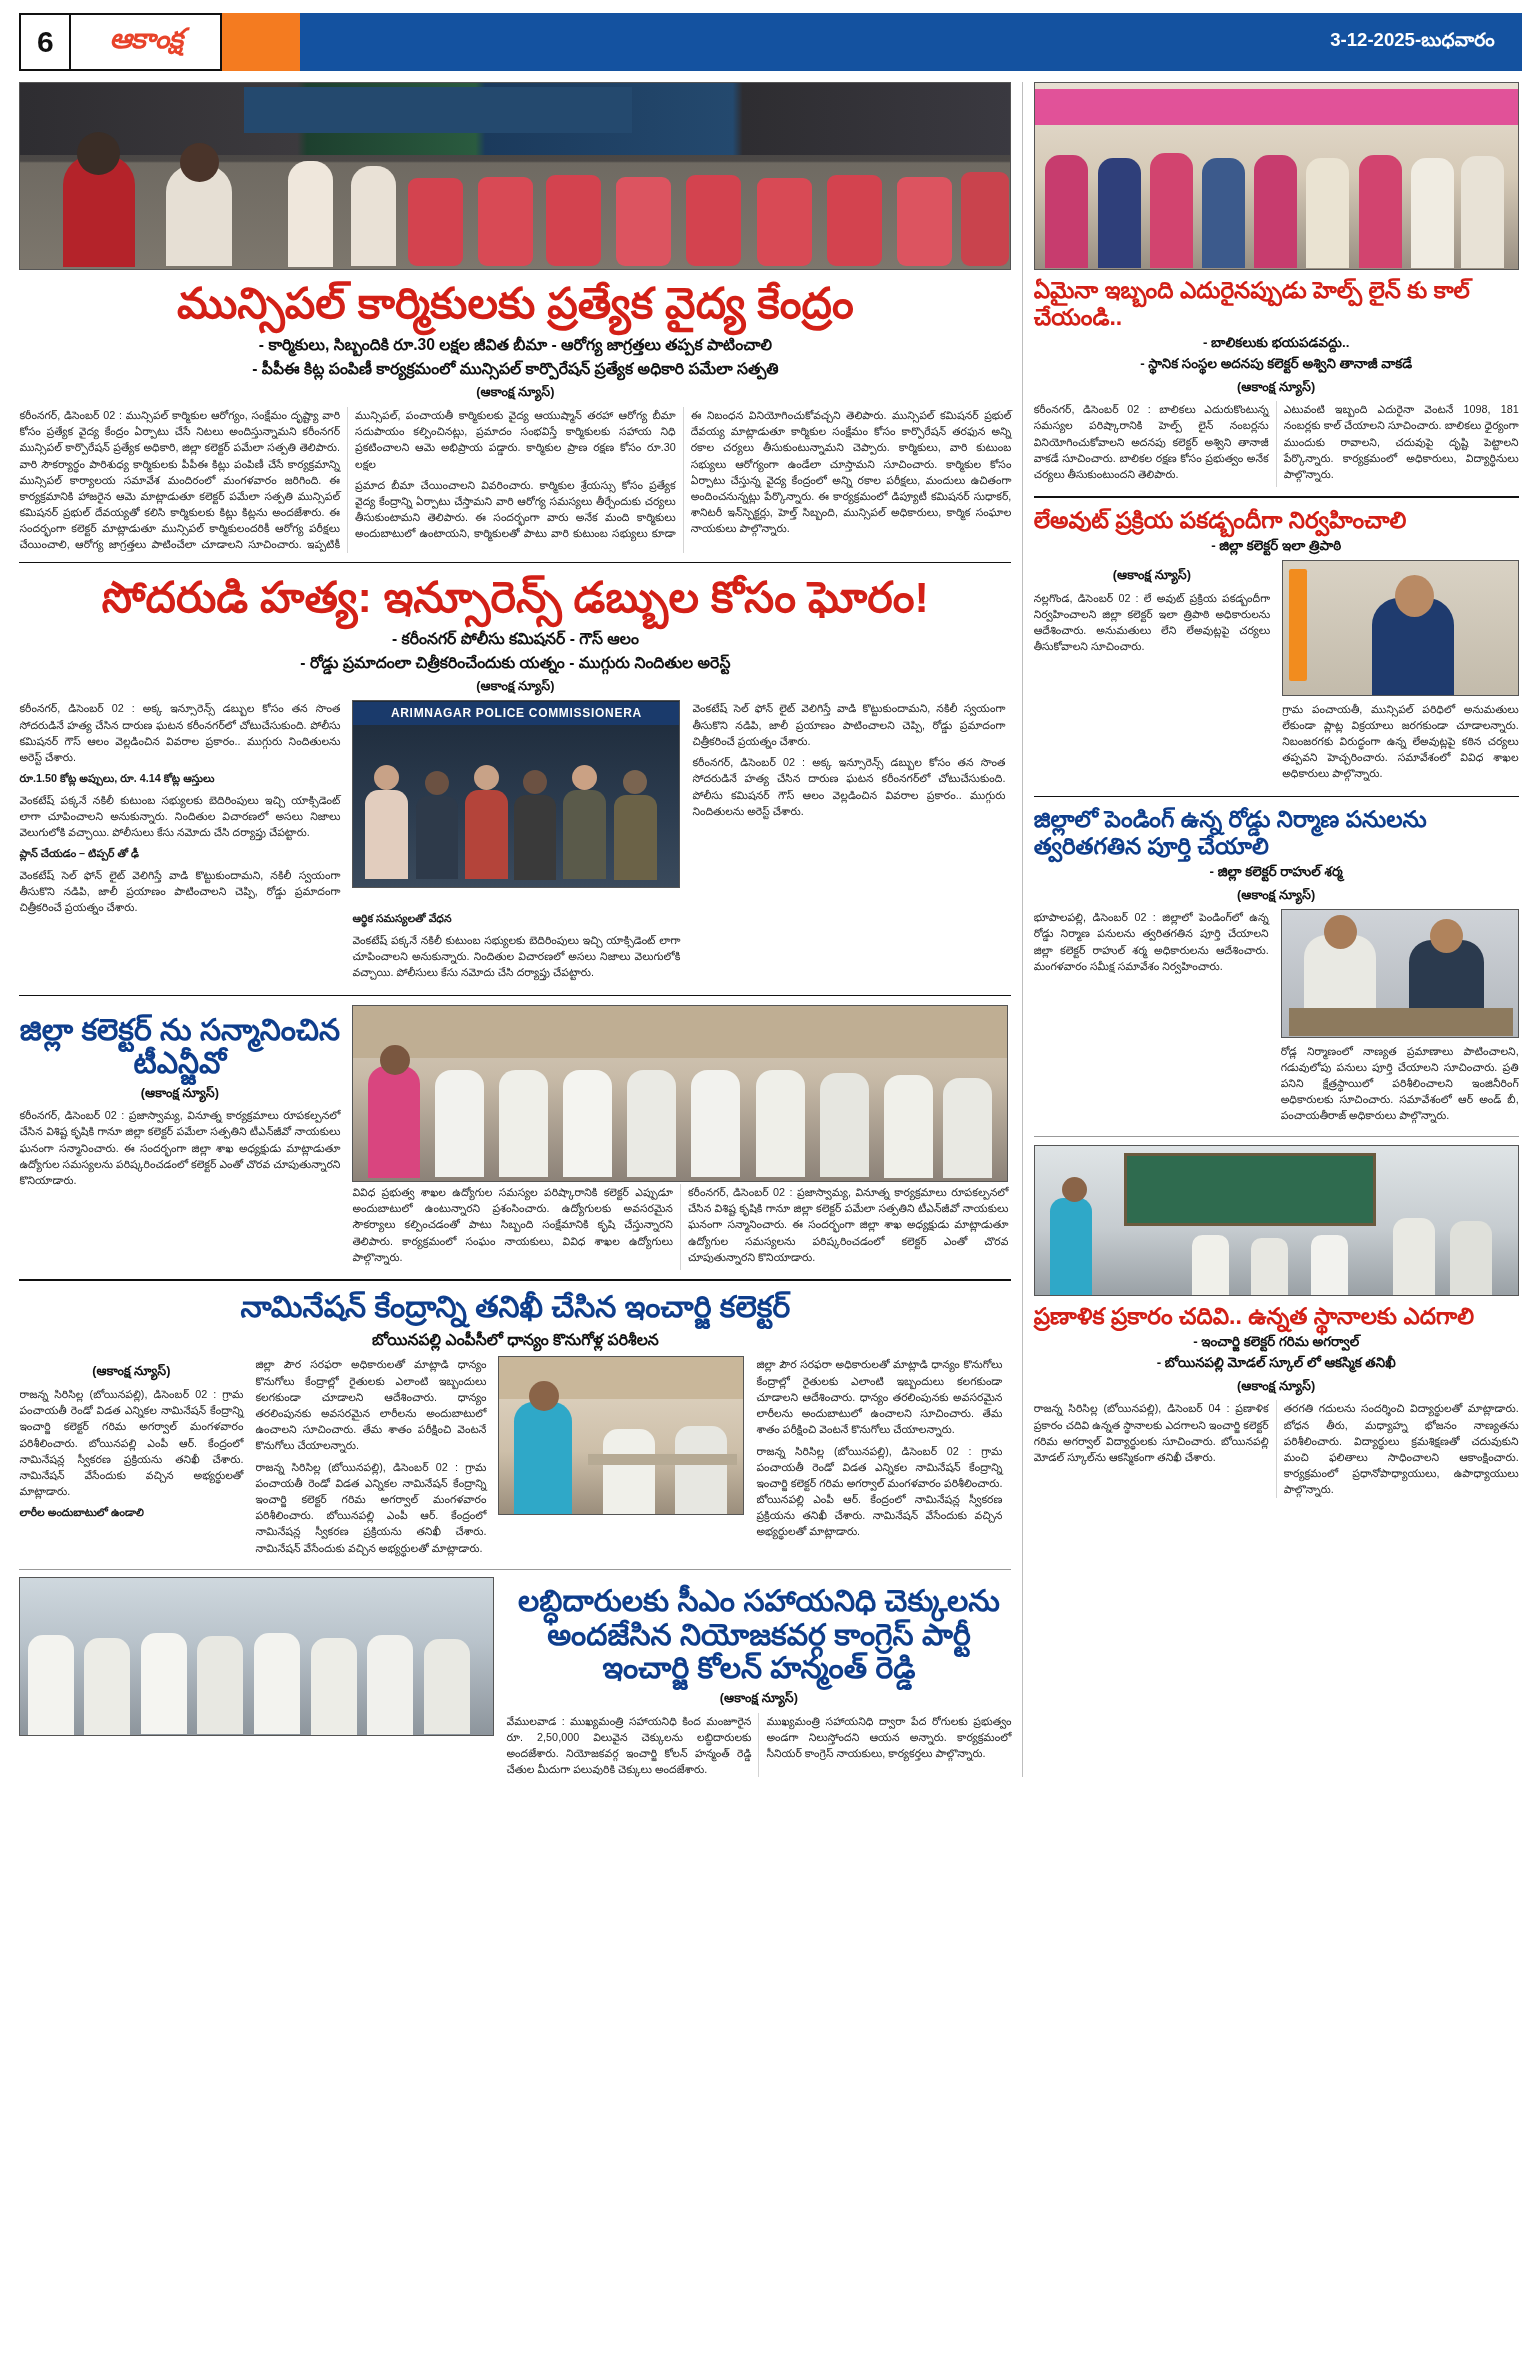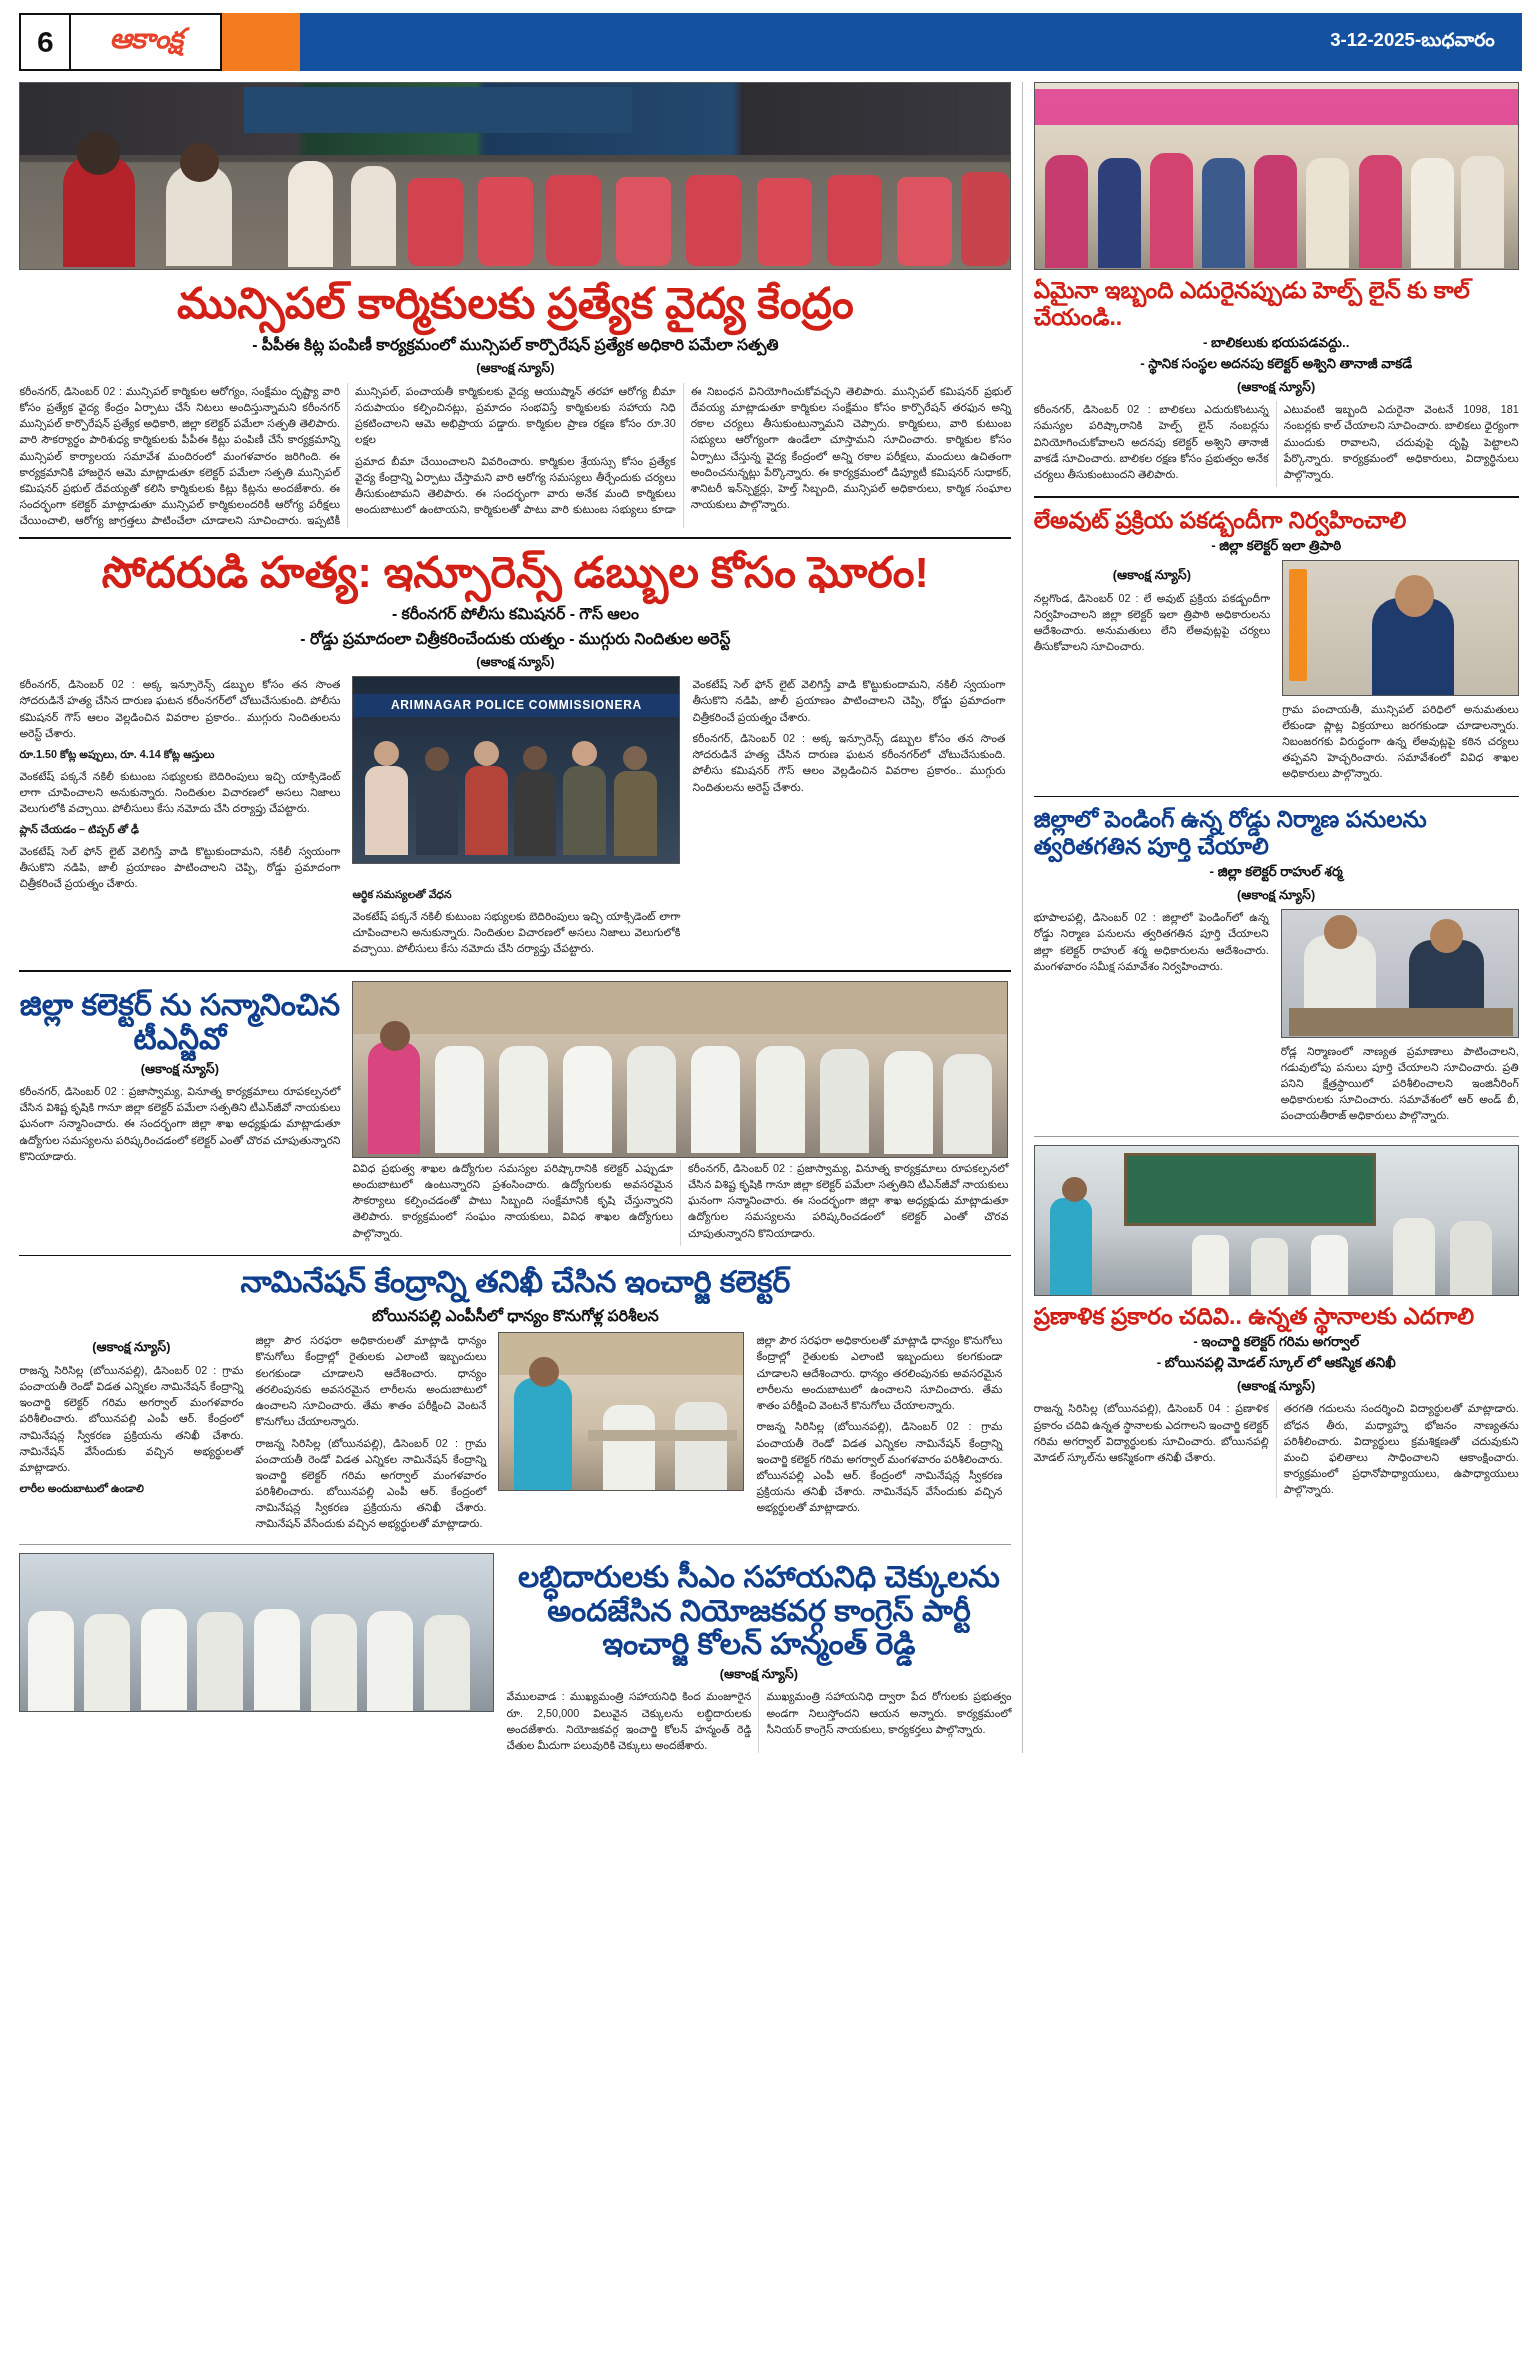--- a/index.html
+++ b/index.html
@@ -85,20 +85,21 @@
         <div class="p-figure" style="left:526px;top:92px;width:55px;height:91px;background:#d3434f;border-radius:9px;"></div>
         <div class="p-figure" style="left:596px;top:94px;width:55px;height:89px;background:#dc5460;border-radius:9px;"></div>
         <div class="p-figure" style="left:666px;top:92px;width:55px;height:91px;background:#d3434f;border-radius:9px;"></div>
         <div class="p-figure" style="left:737px;top:95px;width:55px;height:88px;background:#d84a55;border-radius:9px;"></div>
         <div class="p-figure" style="left:807px;top:92px;width:55px;height:91px;background:#d3434f;border-radius:9px;"></div>
         <div class="p-figure" style="left:877px;top:94px;width:55px;height:89px;background:#dc5460;border-radius:9px;"></div>
         <div class="p-figure" style="left:941px;top:89px;width:48px;height:94px;background:#c9434d;border-radius:9px;"></div>
       </div>
 
       <h1 class="headline">మున్సిపల్ కార్మికులకు ప్రత్యేక వైద్య కేంద్రం</h1>
+      <div class="subhead">- కార్మికులు, సిబ్బందికి రూ.30 లక్షల జీవిత బీమా     - ఆరోగ్య జాగ్రత్తలు తప్పక పాటించాలి</div>
       <div class="subhead">- పీపీఈ కిట్ల పంపిణీ కార్యక్రమంలో మున్సిపల్ కార్పొరేషన్ ప్రత్యేక అధికారి పమేలా సత్పతి</div>
       <div class="byline">(ఆకాంక్ష న్యూస్)</div>
 
       <div class="bodytext cols3">
         <p>కరీంనగర్, డిసెంబర్ 02 : మున్సిపల్ కార్మికుల ఆరోగ్యం, సంక్షేమం దృష్ట్యా వారి కోసం ప్రత్యేక వైద్య కేంద్రం ఏర్పాటు చేసే నిటలు అందిస్తున్నామని కరీంనగర్ మున్సిపల్ కార్పొరేషన్ ప్రత్యేక అధికారి, జిల్లా కలెక్టర్ పమేలా సత్పతి తెలిపారు. వారి సౌకర్యార్థం పారిశుధ్య కార్మికులకు పీపీఈ కిట్లు పంపిణీ చేసే కార్యక్రమాన్ని మున్సిపల్ కార్యాలయ సమావేశ మందిరంలో మంగళవారం జరిగింది. ఈ కార్యక్రమానికి హాజరైన ఆమె మాట్లాడుతూ కలెక్టర్ పమేలా సత్పతి మున్సిపల్ కమిషనర్ ప్రభుల్ దేవయ్యతో కలిసి కార్మికులకు కిట్లు కిట్లను అందజేశారు. ఈ సందర్భంగా కలెక్టర్ మాట్లాడుతూ మున్సిపల్ కార్మికులందరికీ ఆరోగ్య పరీక్షలు చేయించాలి, ఆరోగ్య జాగ్రత్తలు పాటించేలా చూడాలని సూచించారు. ఇప్పటికీ మున్సిపల్, పంచాయతీ కార్మికులకు వైద్య ఆయుష్మాన్ తరహా ఆరోగ్య బీమా సదుపాయం కల్పించినట్లు, ప్రమాదం సంభవిస్తే కార్మికులకు సహాయ నిధి ప్రకటించాలని ఆమె అభిప్రాయ పడ్డారు. కార్మికుల ప్రాణ రక్షణ కోసం రూ.30 లక్షల</p>
         <p>ప్రమాద బీమా చేయించాలని వివరించారు. కార్మికుల శ్రేయస్సు కోసం ప్రత్యేక వైద్య కేంద్రాన్ని ఏర్పాటు చేస్తామని వారి ఆరోగ్య సమస్యలు తీర్చేందుకు చర్యలు తీసుకుంటామని తెలిపారు. ఈ సందర్భంగా వారు అనేక మంది కార్మికులు అందుబాటులో ఉంటాయని, కార్మికులతో పాటు వారి కుటుంబ సభ్యులు కూడా ఈ నిబంధన వినియోగించుకోవచ్చని తెలిపారు. మున్సిపల్ కమిషనర్ ప్రభుల్ దేవయ్య మాట్లాడుతూ కార్మికుల సంక్షేమం కోసం కార్పొరేషన్ తరఫున అన్ని రకాల చర్యలు తీసుకుంటున్నామని చెప్పారు. కార్మికులు, వారి కుటుంబ సభ్యులు ఆరోగ్యంగా ఉండేలా చూస్తామని సూచించారు. కార్మికుల కోసం ఏర్పాటు చేస్తున్న వైద్య కేంద్రంలో అన్ని రకాల పరీక్షలు, మందులు ఉచితంగా అందించనున్నట్లు పేర్కొన్నారు. ఈ కార్యక్రమంలో డిప్యూటీ కమిషనర్ సుధాకర్, శానిటరీ ఇన్‌స్పెక్టర్లు, హెల్త్ సిబ్బంది, మున్సిపల్ అధికారులు, కార్మిక సంఘాల నాయకులు పాల్గొన్నారు.</p>
       </div>
 
       <div class="hr"></div>
 
@@ -111,21 +112,21 @@
         <div style="width:321px;" class="bodytext">
           <p>కరీంనగర్, డిసెంబర్ 02 : అక్క ఇన్సూరెన్స్ డబ్బుల కోసం తన సొంత సోదరుడినే హత్య చేసిన దారుణ ఘటన కరీంనగర్‌లో చోటుచేసుకుంది. పోలీసు కమిషనర్ గౌస్ ఆలం వెల్లడించిన వివరాల ప్రకారం.. ముగ్గురు నిందితులను అరెస్ట్ చేశారు.</p>
           <p style="font-weight:bold;">రూ.1.50 కోట్ల అప్పులు, రూ. 4.14 కోట్ల ఆస్తులు</p>
           <p>వెంకటేష్ పక్కనే నకిలీ కుటుంబ సభ్యులకు బెదిరింపులు ఇచ్చి యాక్సిడెంట్ లాగా చూపించాలని అనుకున్నారు. నిందితుల విచారణలో అసలు నిజాలు వెలుగులోకి వచ్చాయి. పోలీసులు కేసు నమోదు చేసి దర్యాప్తు చేపట్టారు.</p>
           <p style="font-weight:bold;">ప్లాన్ చేయడం – టిప్పర్ తో ఢీ</p>
           <p>వెంకటేష్ సెల్ ఫోన్ లైట్ వెలిగిస్తే వాడి కొట్టుకుందామని, నకిలీ స్వయంగా తీసుకొని నడిపి, జాలీ ప్రయాణం పాటించాలని చెప్పి, రోడ్డు ప్రమాదంగా చిత్రీకరించే ప్రయత్నం చేశారు.</p>
         </div>
         <div style="width:328px;">
           <div class="photo" style="height:186px;">
             <div class="ph-inner" style="background:linear-gradient(180deg,#1d2a3a 0%,#2b3b4e 55%,#3a4a5c 100%);"></div>
-            <div class="band" style="top:17px;height:22.4px;background:#1a3a6b;color:#fff;font-size:12px;font-weight:bold;letter-spacing:0.7px;text-align:center;line-height:22.4px;">ARIMNAGAR POLICE COMMISSIONERA</div>
+            <div class="band" style="top:1px;height:22.4px;background:#1a3a6b;color:#fff;font-size:12px;font-weight:bold;letter-spacing:0.7px;text-align:center;line-height:22.4px;">ARIMNAGAR POLICE COMMISSIONERA</div>
             <div class="p-figure" style="left:12px;top:89px;width:43px;height:89px;background:#e2cdbe;border-radius:13.4px 13.4px 0 0;"></div>
             <div class="p-figure" style="left:63px;top:95px;width:42px;height:83px;background:#2e3a4a;border-radius:12px 12px 0 0;"></div>
             <div class="p-figure" style="left:112px;top:89px;width:43px;height:89px;background:#b4443a;border-radius:13.4px 13.4px 0 0;"></div>
             <div class="p-figure" style="left:161px;top:94px;width:42px;height:85px;background:#3a3a3a;border-radius:12px 12px 0 0;"></div>
             <div class="p-figure" style="left:210px;top:89px;width:43px;height:89px;background:#5a5a4a;border-radius:13.4px 13.4px 0 0;"></div>
             <div class="p-figure" style="left:261px;top:94px;width:43px;height:85px;background:#6b6247;border-radius:12px 12px 0 0;"></div>
             <div class="p-figure" style="left:21px;top:64px;width:25px;height:25px;background:#c8a287;border-radius:50%;"></div>
             <div class="p-figure" style="left:72px;top:70px;width:24px;height:24px;background:#6b5142;border-radius:50%;"></div>
             <div class="p-figure" style="left:121px;top:64px;width:25px;height:25px;background:#c8a287;border-radius:50%;"></div>
             <div class="p-figure" style="left:170px;top:69px;width:24px;height:24px;background:#6b5142;border-radius:50%;"></div>

